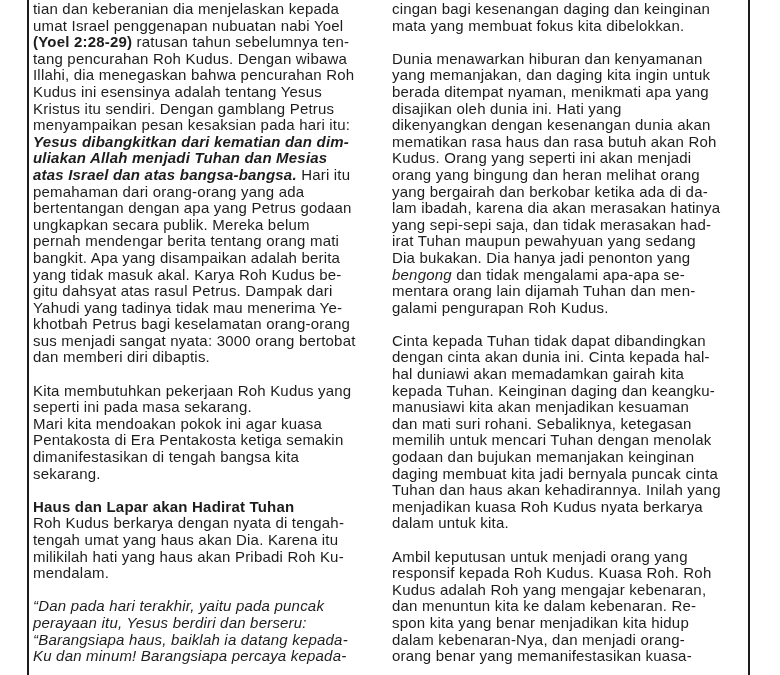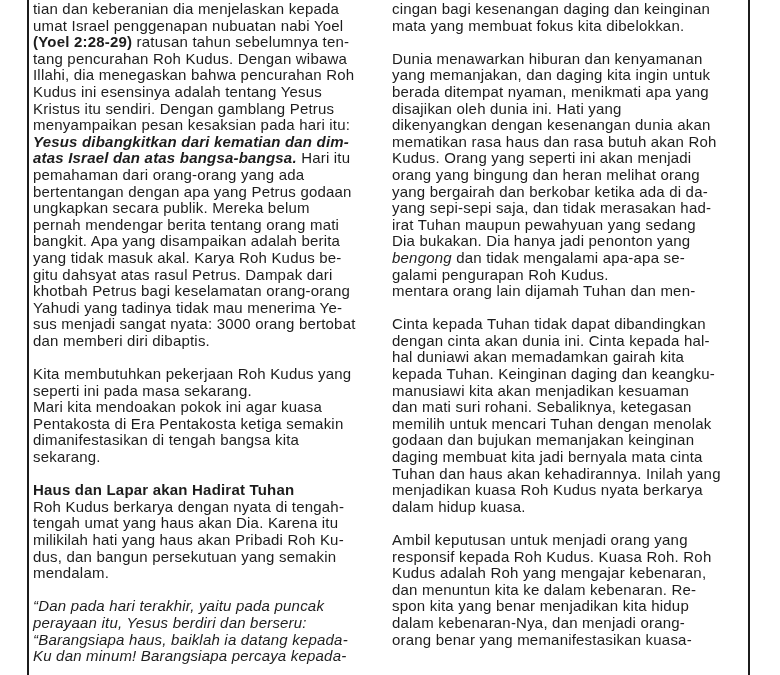--- a/index.html
+++ b/index.html
@@ -45,84 +45,85 @@
   <div class="col col-left" id="col-0">
       <div class="line"><span class="s-r">tian dan keberanian dia menjelaskan kepada</span></div>
       <div class="line"><span class="s-r">umat Israel penggenapan nubuatan nabi Yoel</span></div>
       <div class="line"><span class="s-b">(Yoel 2:28-29)</span><span class="s-r"> ratusan tahun sebelumnya ten-</span></div>
       <div class="line"><span class="s-r">tang pencurahan Roh Kudus. Dengan wibawa</span></div>
       <div class="line"><span class="s-r">Illahi, dia menegaskan bahwa pencurahan Roh</span></div>
       <div class="line"><span class="s-r">Kudus ini esensinya adalah tentang Yesus</span></div>
       <div class="line"><span class="s-r">Kristus itu sendiri. Dengan gamblang Petrus</span></div>
       <div class="line"><span class="s-r">menyampaikan pesan kesaksian pada hari itu:</span></div>
       <div class="line"><span class="s-bi">Yesus dibangkitkan dari kematian dan dim-</span></div>
+      <div class="line"><span class="s-bi">uliakan Allah menjadi Tuhan dan Mesias</span></div>
       <div class="line"><span class="s-bi">atas Israel dan atas bangsa-bangsa.</span><span class="s-r"> Hari itu</span></div>
       <div class="line"><span class="s-r">pemahaman dari orang-orang yang ada</span></div>
       <div class="line"><span class="s-r">bertentangan dengan apa yang Petrus godaan</span></div>
       <div class="line"><span class="s-r">ungkapkan secara publik. Mereka belum</span></div>
       <div class="line"><span class="s-r">pernah mendengar berita tentang orang mati</span></div>
       <div class="line"><span class="s-r">bangkit. Apa yang disampaikan adalah berita</span></div>
       <div class="line"><span class="s-r">yang tidak masuk akal. Karya Roh Kudus be-</span></div>
       <div class="line"><span class="s-r">gitu dahsyat atas rasul Petrus. Dampak dari</span></div>
+      <div class="line"><span class="s-r">Yahudi yang tadinya tidak mau menerima Ye-</span></div>
       <div class="line"><span class="s-r">khotbah Petrus bagi keselamatan orang-orang</span></div>
-      <div class="line"><span class="s-r">Yahudi yang tadinya tidak mau menerima Ye-</span></div>
       <div class="line"><span class="s-r">sus menjadi sangat nyata: 3000 orang bertobat</span></div>
       <div class="line"><span class="s-r">dan memberi diri dibaptis.</span></div>
       <div class="line">&nbsp;</div>
       <div class="line"><span class="s-r">Kita membutuhkan pekerjaan Roh Kudus yang</span></div>
       <div class="line"><span class="s-r">seperti ini pada masa sekarang.</span></div>
       <div class="line"><span class="s-r">Mari kita mendoakan pokok ini agar kuasa</span></div>
       <div class="line"><span class="s-r">Pentakosta di Era Pentakosta ketiga semakin</span></div>
       <div class="line"><span class="s-r">dimanifestasikan di tengah bangsa kita</span></div>
       <div class="line"><span class="s-r">sekarang.</span></div>
       <div class="line">&nbsp;</div>
       <div class="line"><span class="s-b">Haus dan Lapar akan Hadirat Tuhan</span></div>
       <div class="line"><span class="s-r">Roh Kudus berkarya dengan nyata di tengah-</span></div>
       <div class="line"><span class="s-r">tengah umat yang haus akan Dia. Karena itu</span></div>
       <div class="line"><span class="s-r">milikilah hati yang haus akan Pribadi Roh Ku-</span></div>
-      <div class="line"><span class="s-r">dus, dan bangun persekutuan yang semakin</span></div>
       <div class="line"><span class="s-r">mendalam.</span></div>
       <div class="line">&nbsp;</div>
       <div class="line"><span class="s-i">“Dan pada hari terakhir, yaitu pada puncak</span></div>
       <div class="line"><span class="s-i">perayaan itu, Yesus berdiri dan berseru:</span></div>
       <div class="line"><span class="s-i">“Barangsiapa haus, baiklah ia datang kepada-</span></div>
       <div class="line"><span class="s-i">Ku dan minum! Barangsiapa percaya kepada-</span></div>
     </div>
   <div class="col col-right" id="col-1">
       <div class="line"><span class="s-r">cingan bagi kesenangan daging dan keinginan</span></div>
       <div class="line"><span class="s-r">mata yang membuat fokus kita dibelokkan.</span></div>
       <div class="line">&nbsp;</div>
       <div class="line"><span class="s-r">Dunia menawarkan hiburan dan kenyamanan</span></div>
       <div class="line"><span class="s-r">yang memanjakan, dan daging kita ingin untuk</span></div>
       <div class="line"><span class="s-r">berada ditempat nyaman, menikmati apa yang</span></div>
       <div class="line"><span class="s-r">disajikan oleh dunia ini. Hati yang</span></div>
       <div class="line"><span class="s-r">dikenyangkan dengan kesenangan dunia akan</span></div>
       <div class="line"><span class="s-r">mematikan rasa haus dan rasa butuh akan Roh</span></div>
       <div class="line"><span class="s-r">Kudus. Orang yang seperti ini akan menjadi</span></div>
       <div class="line"><span class="s-r">orang yang bingung dan heran melihat orang</span></div>
       <div class="line"><span class="s-r">yang bergairah dan berkobar ketika ada di da-</span></div>
+      <div class="line"><span class="s-r">lam ibadah, karena dia akan merasakan hatinya</span></div>
       <div class="line"><span class="s-r">yang sepi-sepi saja, dan tidak merasakan had-</span></div>
       <div class="line"><span class="s-r">irat Tuhan maupun pewahyuan yang sedang</span></div>
       <div class="line"><span class="s-r">Dia bukakan. Dia hanya jadi penonton yang</span></div>
       <div class="line"><span class="s-i">bengong</span><span class="s-r"> dan tidak mengalami apa-apa se-</span></div>
+      <div class="line"><span class="s-r">mentara orang lain dijamah Tuhan dan men-</span></div>
       <div class="line"><span class="s-r">galami pengurapan Roh Kudus.</span></div>
-      <div class="line"><span class="s-r">mentara orang lain dijamah Tuhan dan men-</span></div>
       <div class="line">&nbsp;</div>
       <div class="line"><span class="s-r">Cinta kepada Tuhan tidak dapat dibandingkan</span></div>
       <div class="line"><span class="s-r">dengan cinta akan dunia ini. Cinta kepada hal-</span></div>
       <div class="line"><span class="s-r">hal duniawi akan memadamkan gairah kita</span></div>
       <div class="line"><span class="s-r">kepada Tuhan. Keinginan daging dan keangku-</span></div>
       <div class="line"><span class="s-r">manusiawi kita akan menjadikan kesuaman</span></div>
       <div class="line"><span class="s-r">dan mati suri rohani. Sebaliknya, ketegasan</span></div>
       <div class="line"><span class="s-r">memilih untuk mencari Tuhan dengan menolak</span></div>
       <div class="line"><span class="s-r">godaan dan bujukan memanjakan keinginan</span></div>
-      <div class="line"><span class="s-r">daging membuat kita jadi bernyala mata cinta</span></div>
+      <div class="line"><span class="s-r">daging membuat kita jadi bernyala puncak cinta</span></div>
       <div class="line"><span class="s-r">Tuhan dan haus akan kehadirannya. Inilah yang</span></div>
       <div class="line"><span class="s-r">menjadikan kuasa Roh Kudus nyata berkarya</span></div>
-      <div class="line"><span class="s-r">dalam hidup kuasa.</span></div>
+      <div class="line"><span class="s-r">dalam untuk kita.</span></div>
       <div class="line">&nbsp;</div>
       <div class="line"><span class="s-r">Ambil keputusan untuk menjadi orang yang</span></div>
       <div class="line"><span class="s-r">responsif kepada Roh Kudus. Kuasa Roh. Roh</span></div>
       <div class="line"><span class="s-r">Kudus adalah Roh yang mengajar kebenaran,</span></div>
       <div class="line"><span class="s-r">dan menuntun kita ke dalam kebenaran. Re-</span></div>
       <div class="line"><span class="s-r">spon kita yang benar menjadikan kita hidup</span></div>
       <div class="line"><span class="s-r">dalam kebenaran-Nya, dan menjadi orang-</span></div>
       <div class="line"><span class="s-r">orang benar yang memanifestasikan kuasa-</span></div>
     </div>
 </div>

